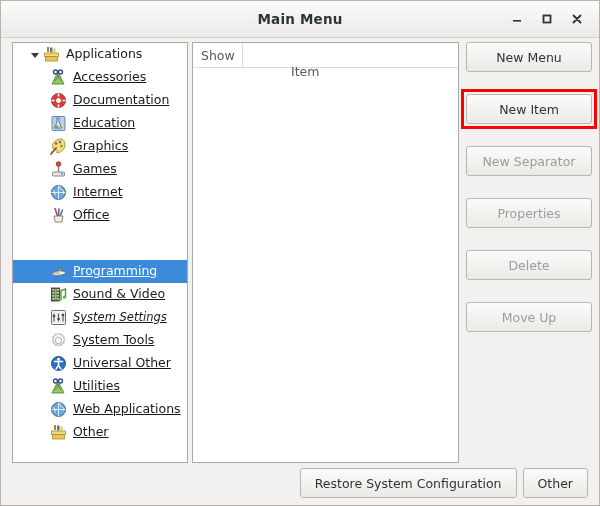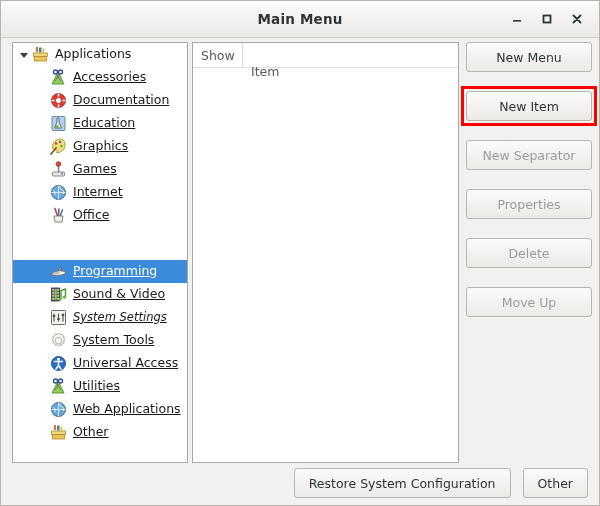--- a/index.html
+++ b/index.html
@@ -77,21 +77,21 @@
     display: flex;
     align-items: center;
     height: 23px;
     padding-left: 4px;
     box-sizing: border-box;
     font-size: 12.5px;
     color: #1a1a1a;
     white-space: nowrap;
     cursor: default;
   }
-  .tree-row.root { padding-left: 4px; }
+  .tree-row.root { padding-left: 15px; }
   .tree-row.child { padding-left: 22px; text-decoration: underline; }
   .tree-row.selected {
     background: #3c8bda;
     color: #ffffff;
     margin-top: 33px;
   }
   .tree-row.italic .tree-label { font-style: italic; font-size: 11.5px; }
   .expander {
     width: 14px; flex: 0 0 14px;
     display: flex; align-items: center; justify-content: center;
@@ -114,20 +114,21 @@
     border: 1px solid #a8a8a8;
     box-sizing: border-box;
     overflow: hidden;
   }
   .list-header {
     display: flex;
     height: 25px;
     border-bottom: 1px solid #dcdcdc;
     background: #ffffff;
     box-sizing: border-box;
+    gap: 40px;
   }
   .col-head {
     display: flex;
     align-items: center;
     font-size: 12.5px;
     color: #57595b;
     padding: 0 8px;
     box-sizing: border-box;
     cursor: default;
   }
@@ -136,22 +137,22 @@
   .list-body { height: 395px; background: #fff; }
 
   
   .btn-col {
     position: absolute;
     left: 465px; top: 4px;
     width: 126px;
   }
   .btn-slot {
     position: relative;
-    height: 28px;
-    margin-bottom: 21px;
+    height: 46px;
+    margin-bottom: 6px;
   }
   .btn {
     position: absolute;
     left: 0; top: 0;
     width: 126px; height: 30px;
     box-sizing: border-box;
     border: 1px solid #b9b6b1;
     border-radius: 3px;
     background: linear-gradient(to bottom, #fbfbfb 0%, #f3f2f0 50%, #eceae7 100%);
     color: #2e3436;
@@ -169,21 +170,21 @@
     border: 3px solid #fe0000;
     box-sizing: border-box;
     pointer-events: none;
   }
 
   
   .bottom-bar {
     position: absolute;
     right: 11px; bottom: 7px;
     display: flex;
-    gap: 12px;
+    gap: 6px;
   }
   .btn-wide {
     height: 30px;
     padding: 0 14px;
     box-sizing: border-box;
     border: 1px solid #b9b6b1;
     border-radius: 3px;
     background: linear-gradient(to bottom, #fbfbfb 0%, #f3f2f0 50%, #eceae7 100%);
     color: #2e3436;
     font-size: 12.5px;
@@ -380,21 +381,21 @@
           </div>
           <div class="tree-row child">
             <span class="expander"></span>
             <span class="tree-icon">
               <svg width="17" height="17" viewBox="0 0 17 17">
                 <circle cx="8.5" cy="8.5" r="7" fill="#2a6fc4" stroke="#1b4b8a" stroke-width="0.9"></circle>
                 <circle cx="8.5" cy="4.3" r="1.5" fill="#ffffff"></circle>
                 <path d="M4.5 6.5 h8 M8.5 6.5 v4 M8.5 10.5 L6 14 M8.5 10.5 L11 14" stroke="#ffffff" stroke-width="1.5" stroke-linecap="round"></path>
               </svg>
             </span>
-            <span class="tree-label">Universal Access</span>
+            <span class="tree-label">Universal Other</span>
           </div>
           <div class="tree-row child">
             <span class="expander"></span>
             <span class="tree-icon">
               <svg width="17" height="17" viewBox="0 0 17 17">
                 <path d="M2 15 L8 3 L14 15 Z" fill="#8fce5a" stroke="#4f8a2a" stroke-width="0.9"></path>
                 <circle cx="5.5" cy="3" r="2" fill="none" stroke="#2b4c8c" stroke-width="1.4"></circle>
                 <circle cx="10.5" cy="3" r="2" fill="none" stroke="#2b4c8c" stroke-width="1.4"></circle>
                 <path d="M5.5 4 L11 12 M10.5 4 L5 12" stroke="#6a6a6a" stroke-width="0.9"></path>
               </svg>

